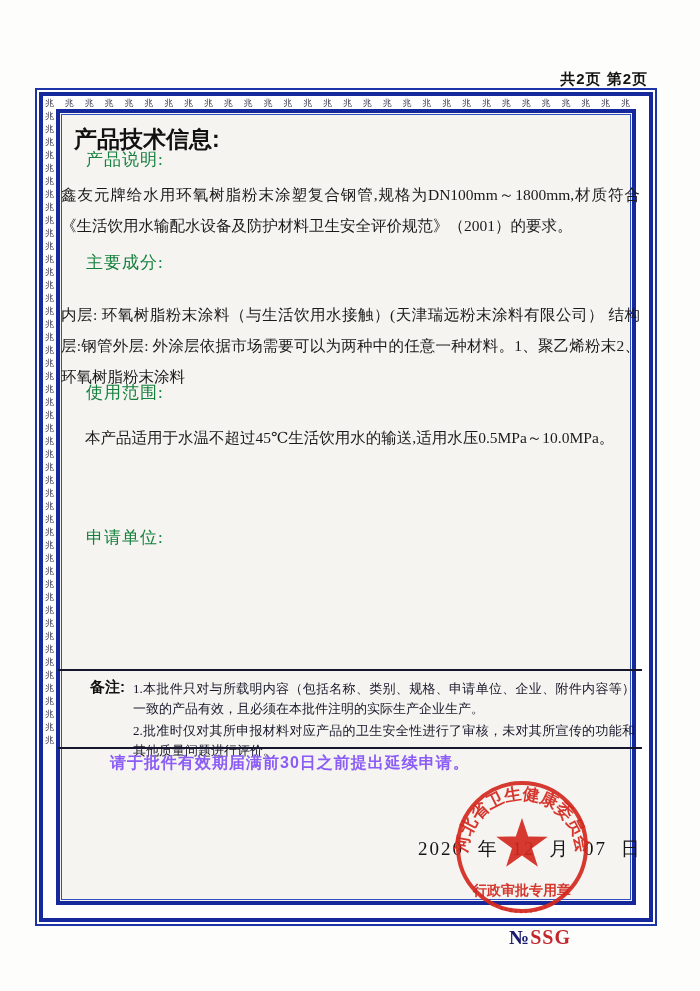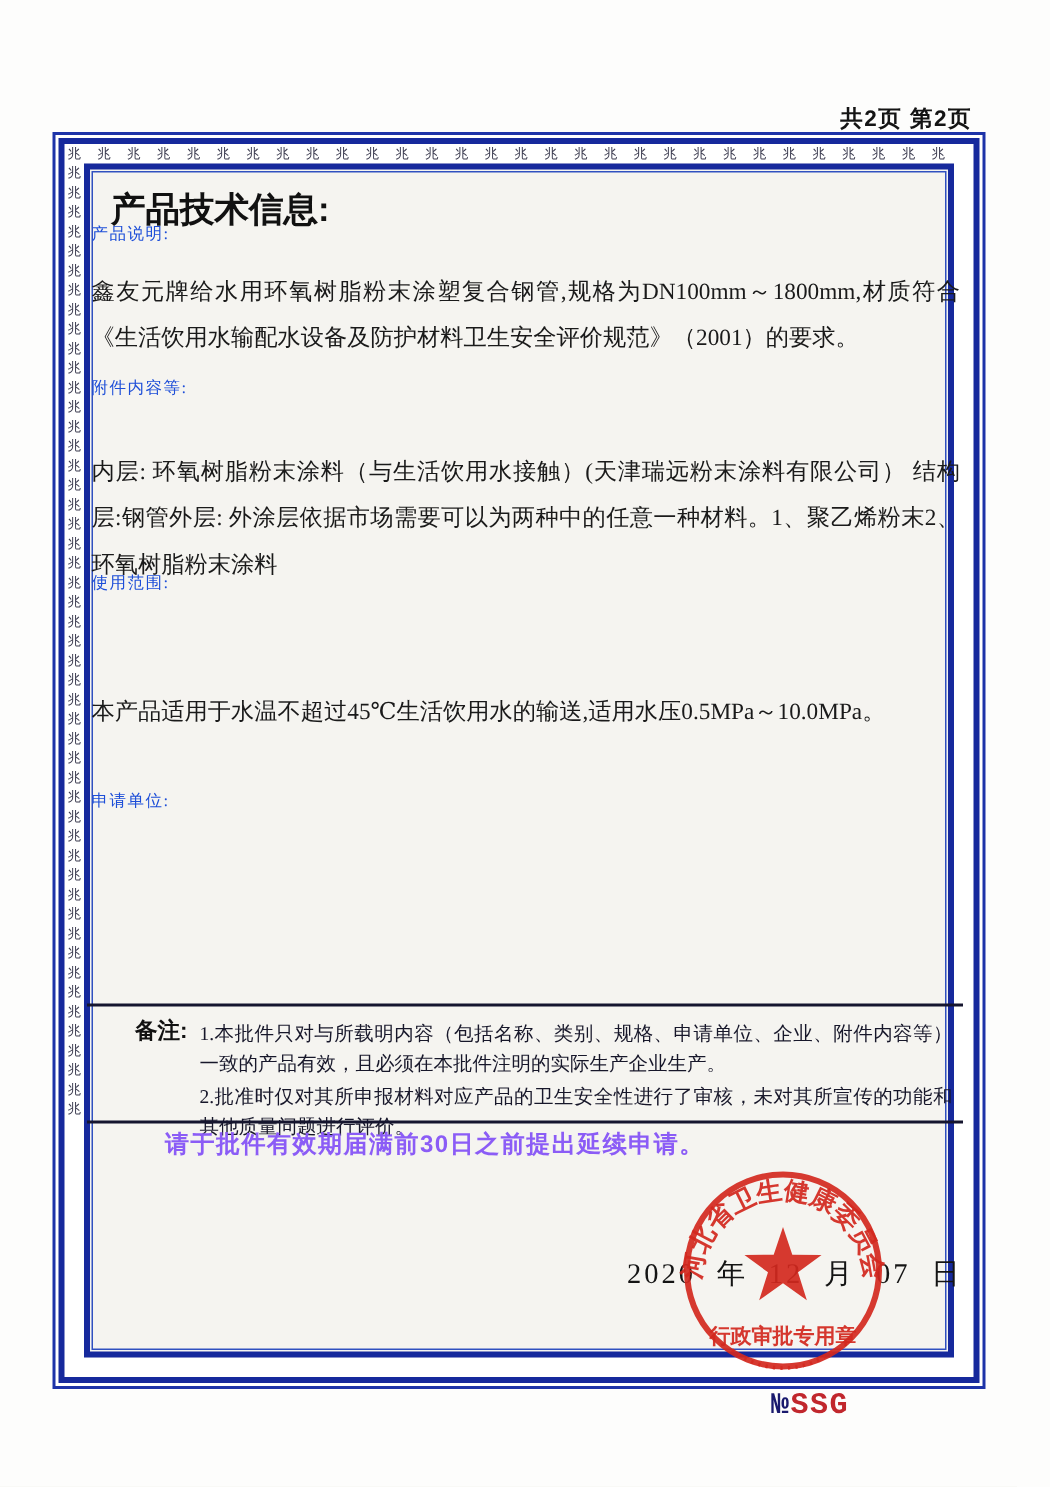--- a/index.html
+++ b/index.html
@@ -47,33 +47,33 @@
     border:1px solid #3050c0; background:#f5f4f0;
   }
 
   
   .blk { position:absolute; z-index:2; }
   .doc-title {
     left:74px; top:124px;
     font-family:"Liberation Sans","DejaVu Sans",sans-serif;
     font-weight:bold; font-size:23px; color:#111;
   }
-  .sec-label { font-size:11px; color:#1d4ed8; letter-spacing:1px; }
+  .sec-label { font-size:17px; color:#15803d; letter-spacing:1px;padding-left:25px; }
   .lbl-desc   { left:61px; top:148px; }
   .lbl-comp   { left:61px; top:251px; }
   .lbl-scope  { left:61px; top:381px; }
   .lbl-prec   { left:61px; top:526px; }
   .para {
     left:61px; width:579px;
     font-size:15.5px; line-height:31px; color:#1a1a1a;
     text-align:justify;
   }
   .para-desc  { top:179px; }
   .para-comp  { top:299px; }
-  .para-scope { top:459px; }
+  .para-scope { top:422px;padding-left:24px; }
   .para-prec  { top:572px; }
 
   .rule {
     left:58px; width:584px; height:2px; background:#15152e;
   }
   .rule1 { top:669px; }
   .rule2 { top:747px; }
 
   .remark-label {
     left:90px; top:678px;
@@ -97,21 +97,21 @@
     left:418px; top:836px;
     font-size:19px; color:#141414; word-spacing:7px; letter-spacing:2px;
     z-index:2;
   }
 
   .seal { position:absolute; left:442px; top:762px; z-index:3; }
 
   .doc-number {
     position:absolute; left:440px; top:926px; width:200px;
     text-align:center; z-index:4;
-    font-family:Liberation Mono, monospace;
+    font-family:Liberation Serif, serif;
     font-size:20px; font-weight:bold; letter-spacing:1px;
   }
   .doc-number .no-prefix { color:#1a1a6e; }
   .doc-number .no-value  { color:#c1272d; }
 </style>
 </head>
 <body>
 
 <div class="page">
 
@@ -124,21 +124,21 @@
         <div class="frame-inner2"></div>
       </div>
     </div>
   </div>
 
   <div class="blk doc-title">产品技术信息:</div>
 
   <div class="blk sec-label lbl-desc">产品说明:</div>
   <div class="blk para para-desc">鑫友元牌给水用环氧树脂粉末涂塑复合钢管,规格为DN100mm～1800mm,材质符合《生活饮用水输配水设备及防护材料卫生安全评价规范》（2001）的要求。</div>
 
-  <div class="blk sec-label lbl-comp">附件内容等:</div>
+  <div class="blk sec-label lbl-comp">主要成分:</div>
   <div class="blk para para-comp">内层: 环氧树脂粉末涂料（与生活饮用水接触）(天津瑞远粉末涂料有限公司）  结构层:钢管外层: 外涂层依据市场需要可以为两种中的任意一种材料。1、聚乙烯粉末2、环氧树脂粉末涂料</div>
 
   <div class="blk sec-label lbl-scope">使用范围:</div>
   <div class="blk para para-scope">本产品适用于水温不超过45℃生活饮用水的输送,适用水压0.5MPa～10.0MPa。</div>
 
   <div class="blk sec-label lbl-prec">申请单位:</div>
 
   <div class="blk rule rule1"></div>
 
   <div class="blk remark-label">备注:</div>

